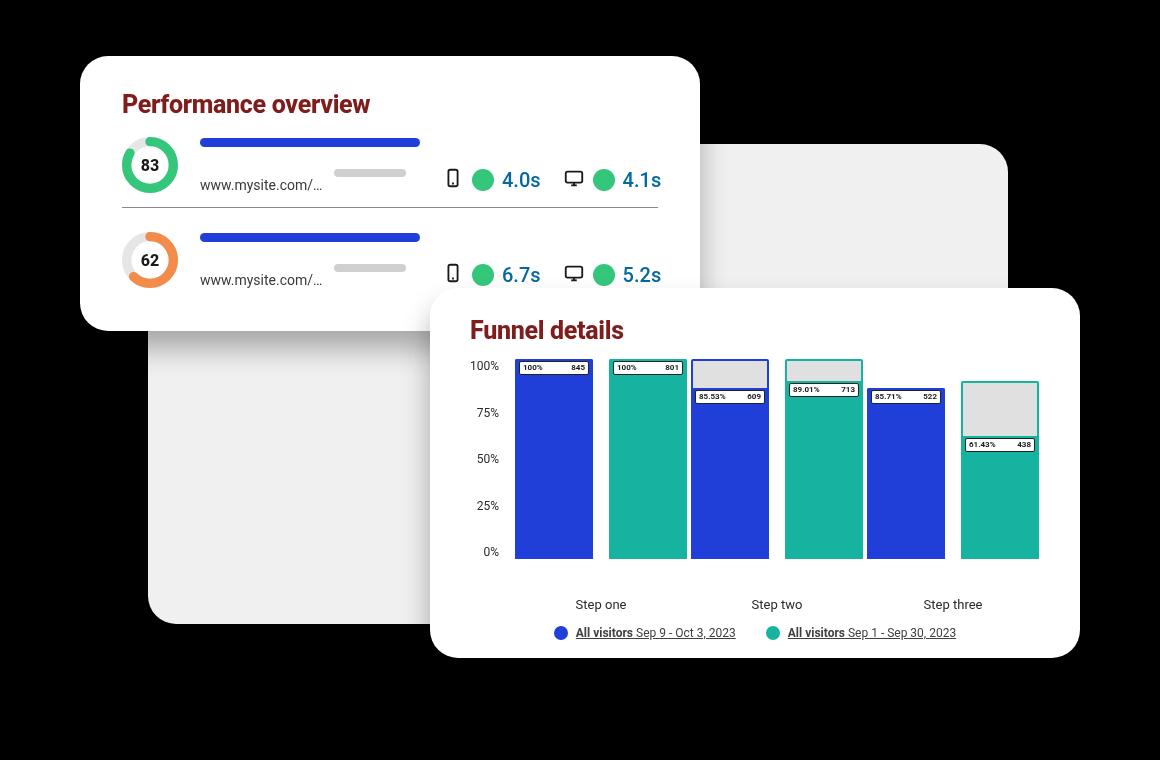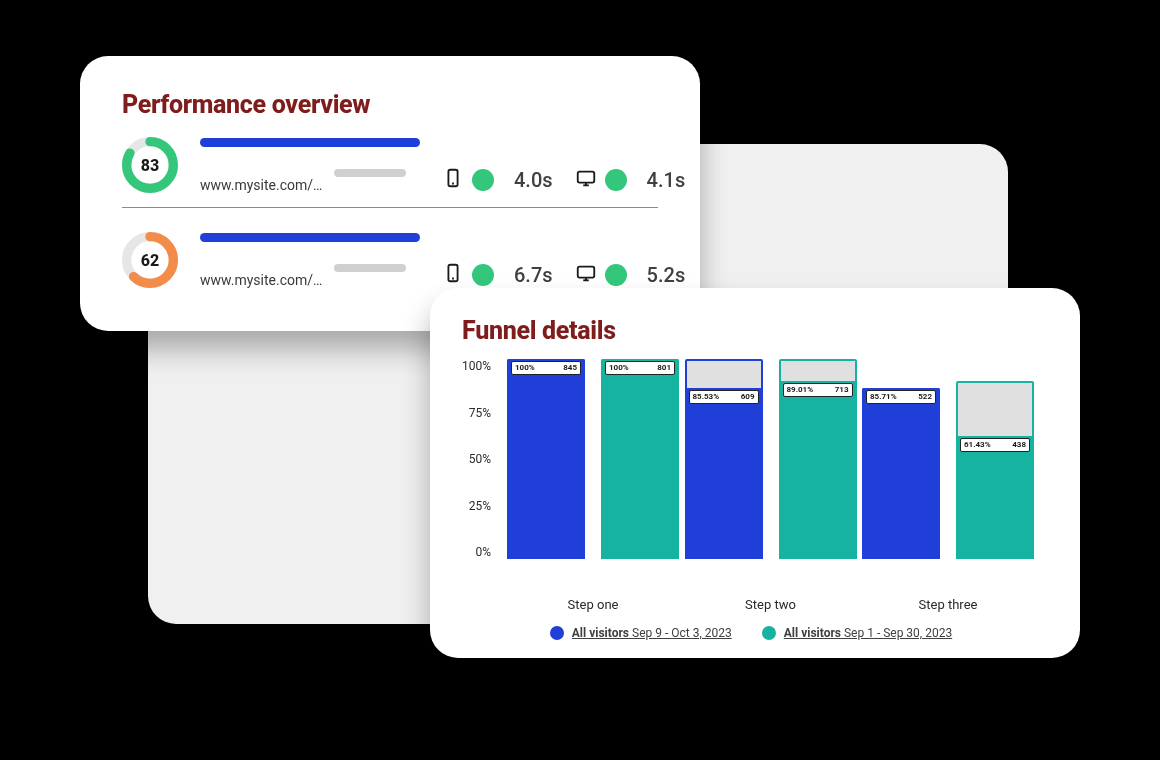--- a/index.html
+++ b/index.html
@@ -37,26 +37,26 @@
   .ring .ring-label { position: absolute; inset: 0; display: flex; align-items: center; justify-content: center; font-weight: 800; font-size: 16px; }
 
   .url-col { flex: 1; display: flex; flex-direction: column; gap: 6px; }
   .bar-blue { height: 9px; width: 220px; border-radius: 6px; background: #1f3fd8; }
   .url-line { display: flex; align-items: center; gap: 12px; }
   .url-text { font-size: 14px; color: #3a3a3a; margin-top: 24px; }
   .bar-grey { height: 8px; width: 72px; border-radius: 6px; background: #d0d0d0; }
 
   .stat { display: flex; align-items: center; gap: 8px; }
   .stat .dot { width: 22px; height: 22px; border-radius: 50%; background: #34c77b; }
-  .stat .val { font-size: 20px; font-weight: 500; color: #404040; margin-left: 12px; }
+  .stat .val { font-size: 20px; font-weight: 500; color: #0369a1; }
   .dev-icon svg { width: 22px; height: 22px; fill: none; stroke: #1a1a1a; stroke-width: 2; }
 
   
-  #funnel-card .inner { padding: 28px 40px 18px 32px; width: 650px; }
-  .chart-wrap { display: flex; margin-top: 14px; justify-content: flex-end; }
+  #funnel-card .inner { padding: 28px 40px 18px 40px; width: 650px; }
+  .chart-wrap { display: flex; margin-top: 14px; }
   .yaxis { display: flex; flex-direction: column; justify-content: space-between; height: 200px; padding-right: 10px; }
   .ytick { font-size: 12px; color: #2a2a2a; text-align: right; }
   .bars-area { flex: 1; }
   .groups-row { display: flex; justify-content: space-between; height: 200px; padding-left: 4px; padding-right: 4px; }
   .group { width: 176px; display: flex; gap: 16px; justify-content: center; align-items: flex-end; }
   .barcol { width: 78px; height: 200px; position: relative; }
   .barcol .outline { position: absolute; bottom: 0; left: 0; right: 0; border-radius: 2px 2px 0 0; }
   .barcol .outline.a { border: 2px solid #1f3fd8; }
   .barcol .outline.b { border: 2px solid #17b3a1; }
   .barcol .outline .ghost { position: absolute; inset: 0; background: #e0e0e0; }

